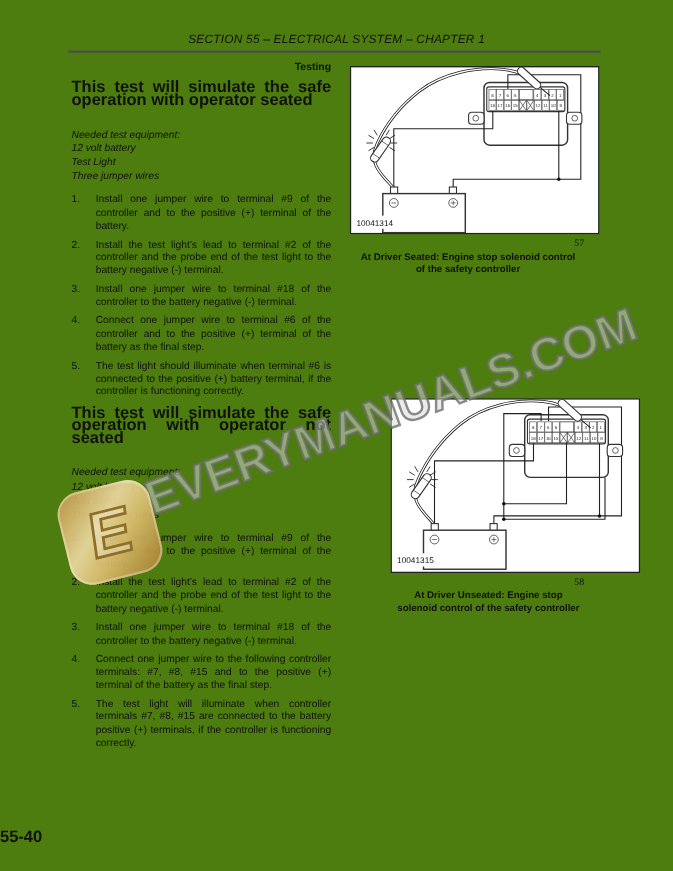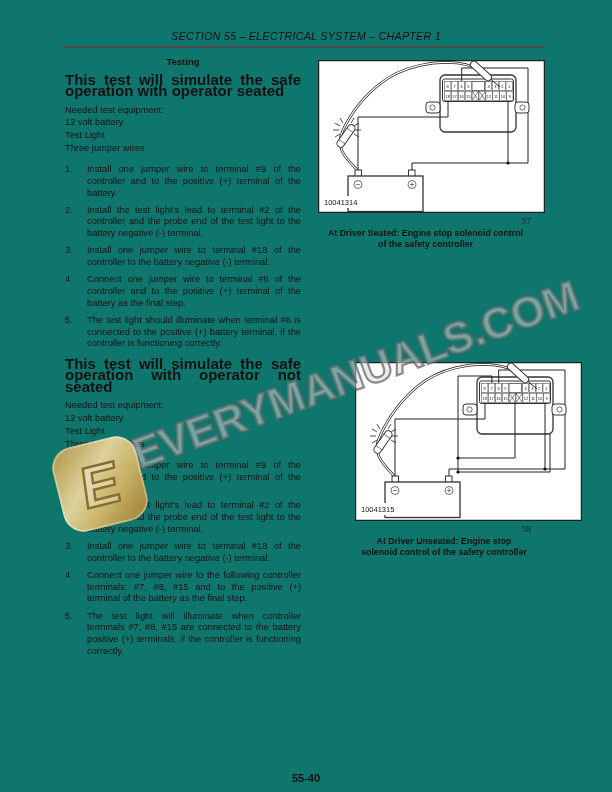--- a/index.html
+++ b/index.html
@@ -1,31 +1,31 @@
 <!DOCTYPE html>
 <html><head>
 <meta charset="utf-8">
 <style>
   * { margin:0; padding:0; box-sizing:border-box; }
   html,body { background:#e8e8e8; }
   .page {
-    position:relative; width:612px; height:792px; background:#0f766e;
+    position:relative; width:612px; height:792px; background:#4d7c0f;
     margin:0 auto; overflow:hidden;
     font-family:"Liberation Sans", sans-serif; color:#111;
   }
   
   .header-title{ position:absolute; top:30px; left:0; right:0; text-align:center;
     font-style:italic; font-size:10.8px; letter-spacing:0.2px; }
   .header-rule{ position:absolute; top:46px; left:62px; width:484px; height:1.8px; background:#4d4d4d; }
   
   .left-col{ position:absolute; left:65px; top:56px; width:236px; text-align:justify;
     font-size:9.3px; line-height:11.7px; }
-  .sec-title{ font-size:9.5px; font-weight:bold; text-align:center; }
+  .sec-title{ font-size:9.5px; font-weight:bold; text-align:right; }
   .test-heading{ font-size:15px; font-weight:bold; line-height:11.4px; margin-top:6px; }
-  .eq-block{ margin-top:7px; }
+  .eq-block{ margin-top:19px;font-style:italic; }
   .eq{ line-height:12.9px; text-align:left; }
   .steps{ margin-top:9px; }
   .step{ display:flex; margin-bottom:5.5px; }
   .step .n{ width:22px; flex:none; }
   .step .t{ flex:1; text-align:justify; }
   
   .right-col{ position:absolute; left:318px; top:0; width:227px; }
   .fig{ position:absolute; left:0; width:215px; }
   .fig svg{ display:block; width:227px; }
   .fig-num{ text-align:right; font-size:9px; padding:3px 2px 0 0;font-family:Liberation Serif, serif; }
@@ -53,22 +53,22 @@
     z-index:50; pointer-events:none; }
   .watermark-logo{ position:absolute; left:57px; top:441px; width:86px; height:86px;
     transform:rotate(-14deg); border-radius:21px;
     background:linear-gradient(135deg,#bd9440 0%,#ecd9a0 40%,#d9bc6d 62%,#a57d2c 100%);
     box-shadow:inset 0 0 0 2px rgba(255,255,255,0.35);
     display:flex; align-items:center; justify-content:center;
     z-index:51; opacity:0.93; pointer-events:none; }
   .watermark-logo span{ font-size:58px; font-weight:bold; transform:skewX(-6deg);
     color:rgba(250,240,215,0.45); -webkit-text-stroke:2.5px #93702a; }
   
-  .page-num{ position:absolute; top:772px; left:0; right:0; text-align:center;
-    font-size:11px; font-weight:bold; }
+  .page-num{ position:absolute; top:752px; left:0; right:0; 
+    font-size:15px; font-weight:bold; }
 </style>
 </head>
 <body>
 
 <main class="page">
 
   <div class="header-title">SECTION 55 – ELECTRICAL SYSTEM – CHAPTER 1</div>
   <div class="header-rule"></div>
 
   <section class="left-col">

